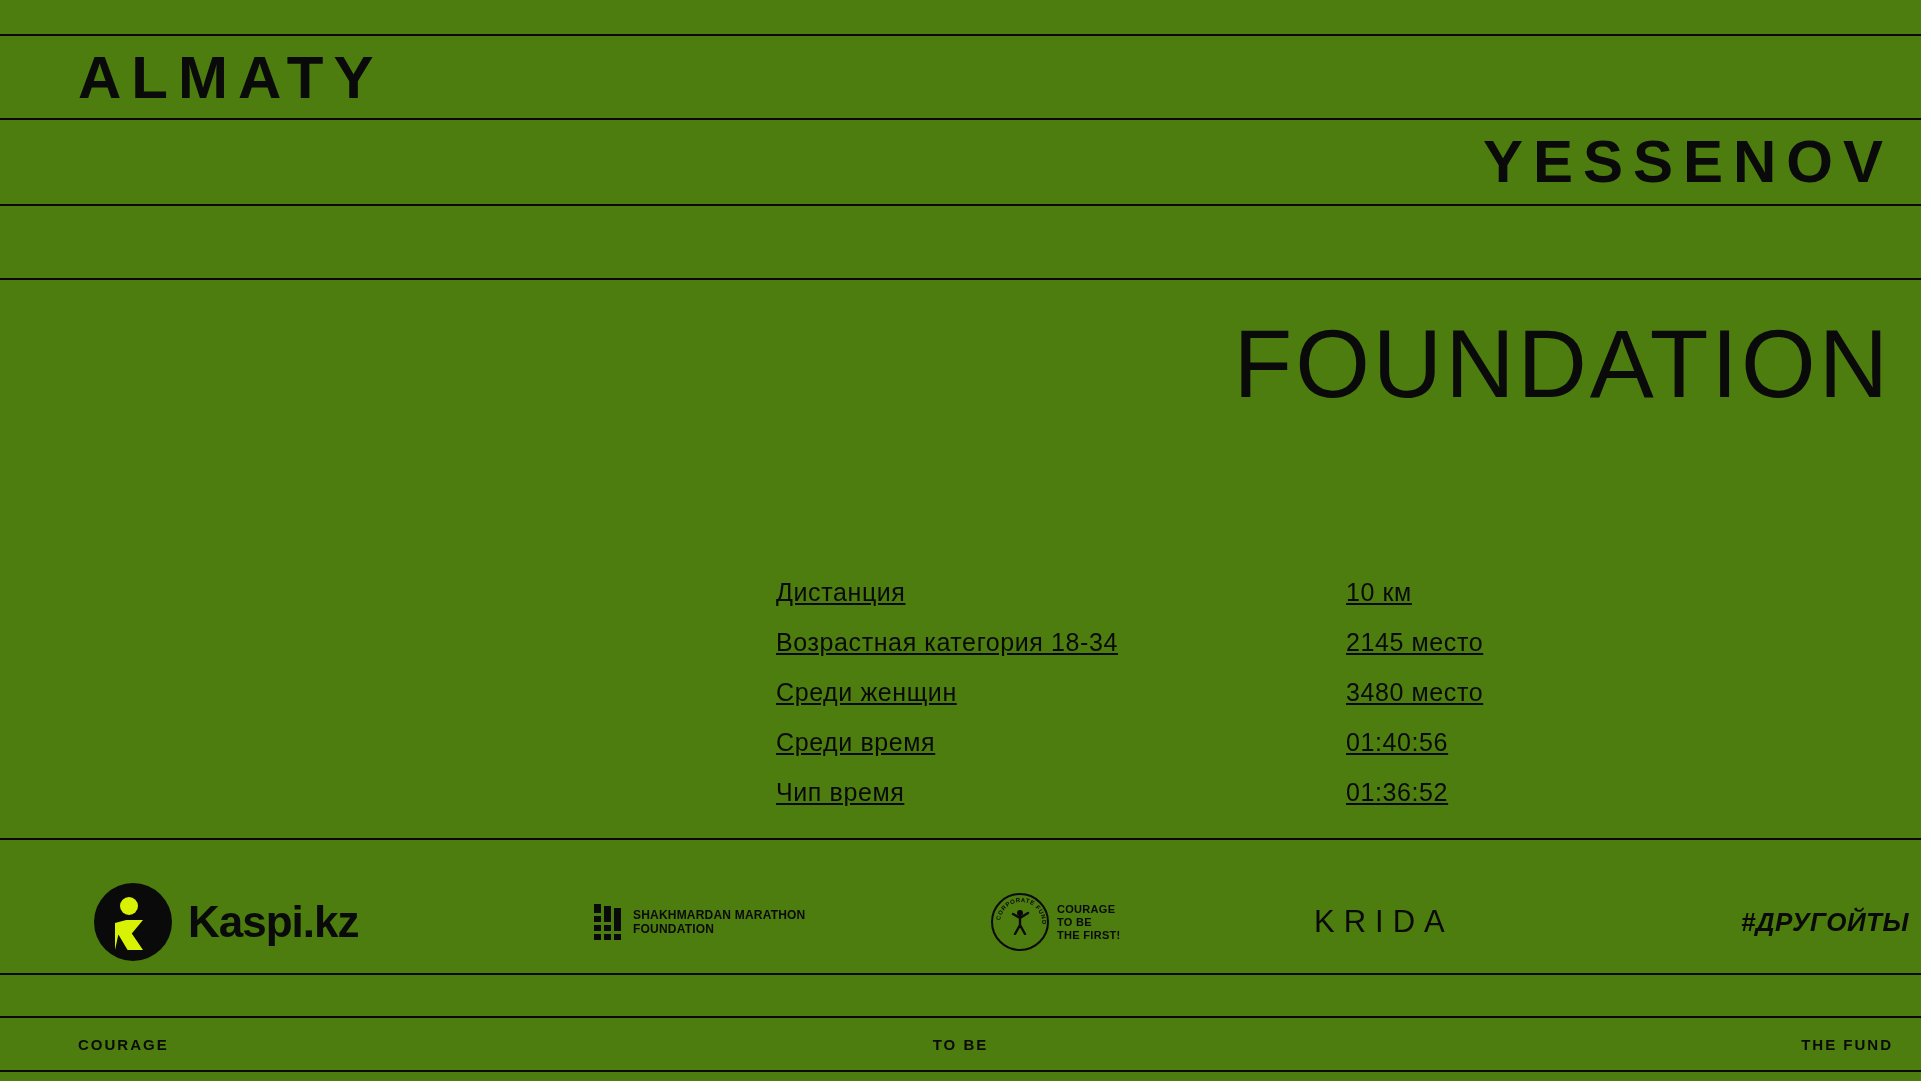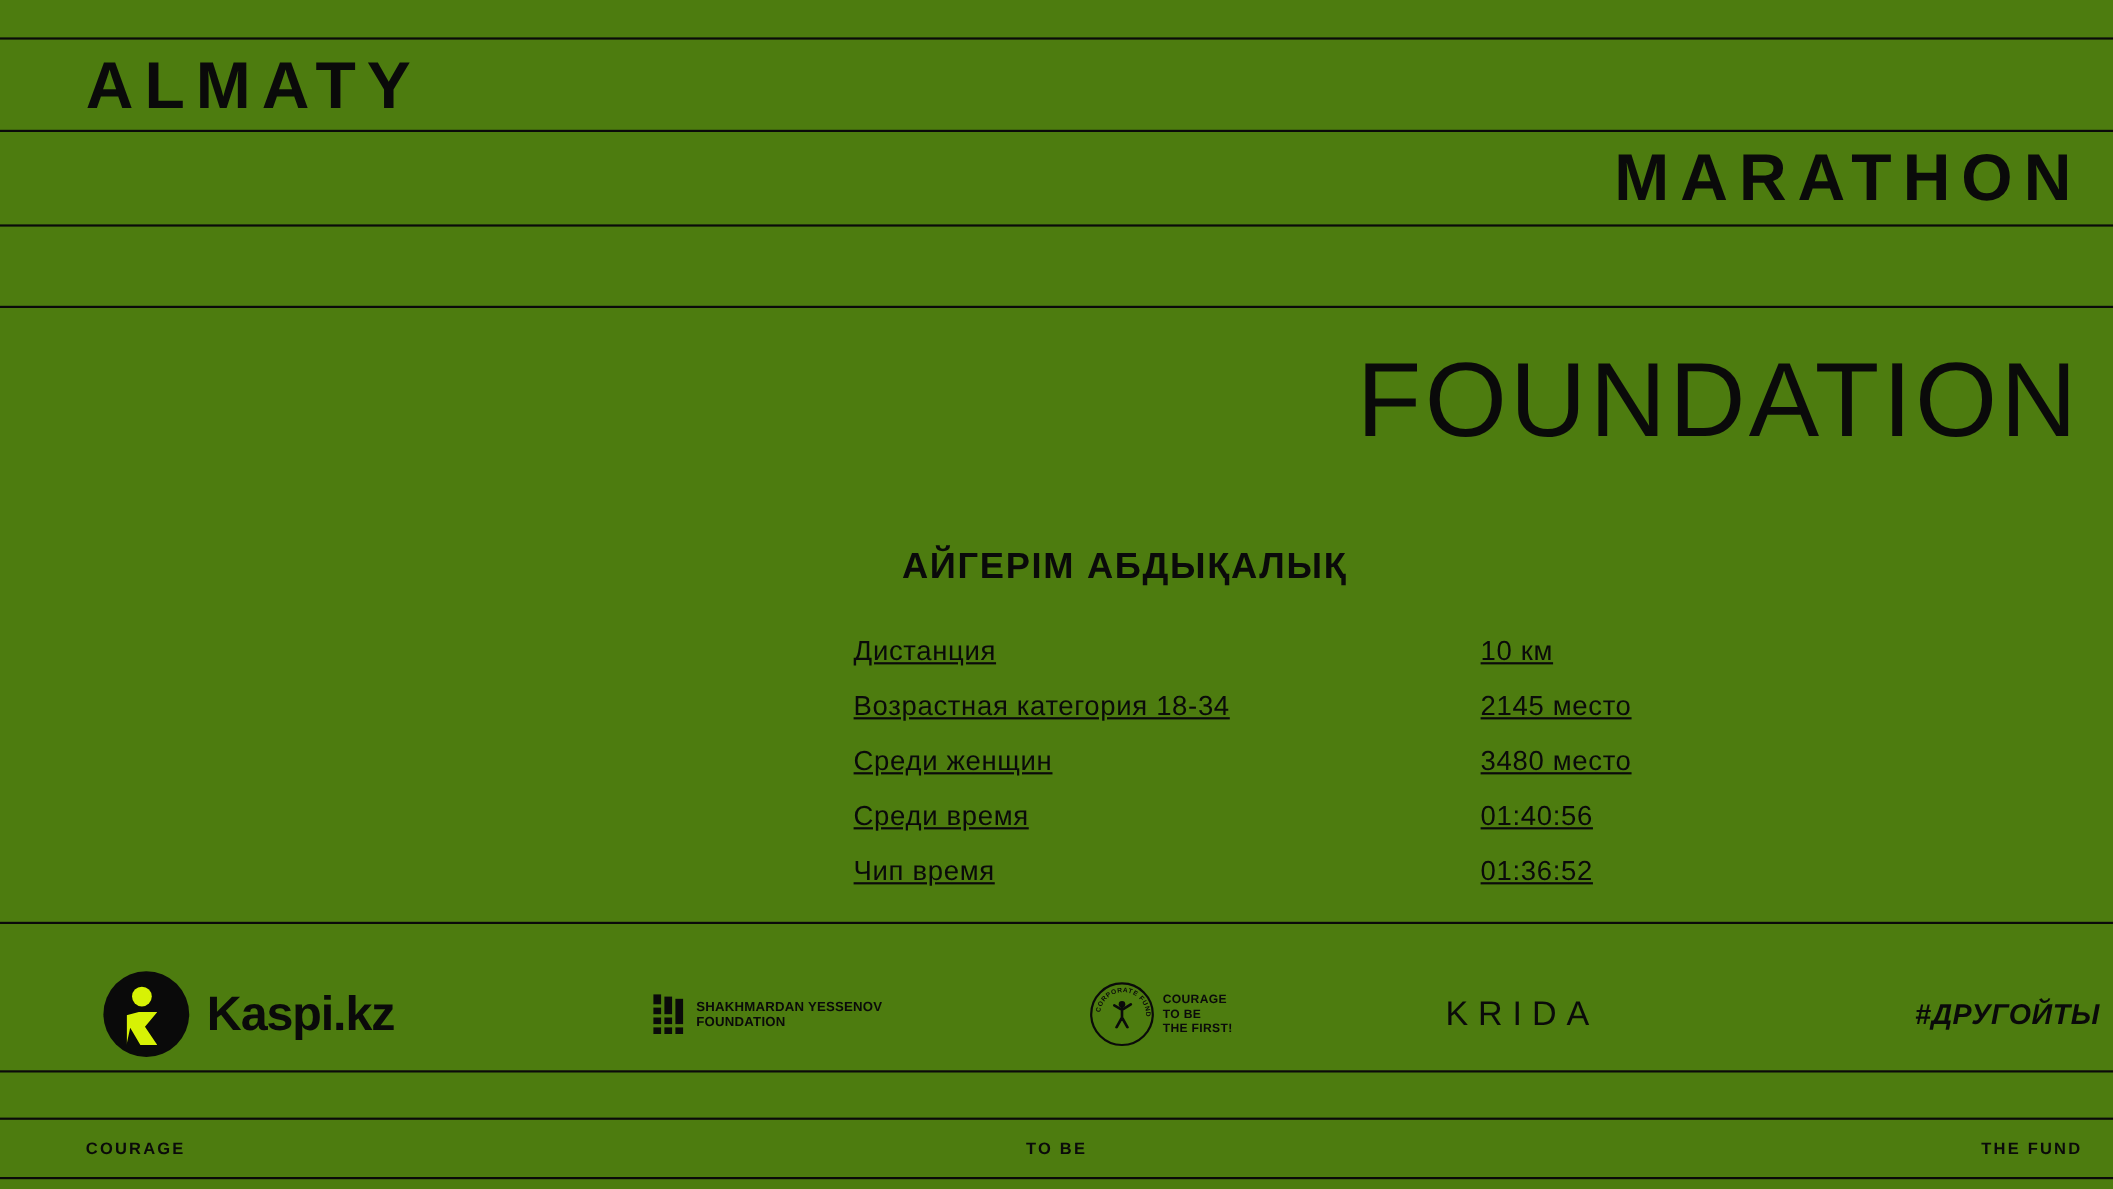--- a/index.html
+++ b/index.html
@@ -206,25 +206,24 @@
   <div class="rule r1"></div>
   <div class="rule r2"></div>
   <div class="rule r3"></div>
   <div class="rule r4"></div>
   <div class="rule r5"></div>
   <div class="rule r6"></div>
   <div class="rule r7"></div>
   <div class="rule r8"></div>
 
   <div class="wordmark-almaty">ALMATY</div>
-  <div class="wordmark-marathon">MARATHON</div>
+  <div class="wordmark-marathon">YESSENOV</div>
 
   <div class="cert-title">FOUNDATION</div>
 
-  <div class="participant-name">АЙГЕРІМ АБДЫҚАЛЫҚ</div>
 
   <div class="results">
     <div class="result-row">
       <div class="result-label">Дистанция</div>
       <div class="result-value">10 км</div>
     </div>
     <div class="result-row">
       <div class="result-label">Возрастная категория 18-34</div>
       <div class="result-value">2145 место</div>
     </div>
@@ -261,21 +260,21 @@
             <i style="height:16px"></i>
             <i style="height:6px"></i>
             <i style="height:6px"></i>
           </span>
         <span class="ym-col">
             <i style="height:23px"></i>
             <i style="height:6px"></i>
           </span>
       </div>
       <div class="yessenov-text">
-        <div>SHAKHMARDAN YESSENOV</div>
+        <div>SHAKHMARDAN MARATHON</div>
         <div>FOUNDATION</div>
       </div>
     </div>
 
     <div class="sponsor courage-fund">
       <div class="cf-badge">
         <svg class="cf-ring-text" viewBox="0 0 58 58">
           <defs>
               <path id="cfring" d="M 8,29 A 21,21 0 1 1 50,29"></path>
             </defs>

